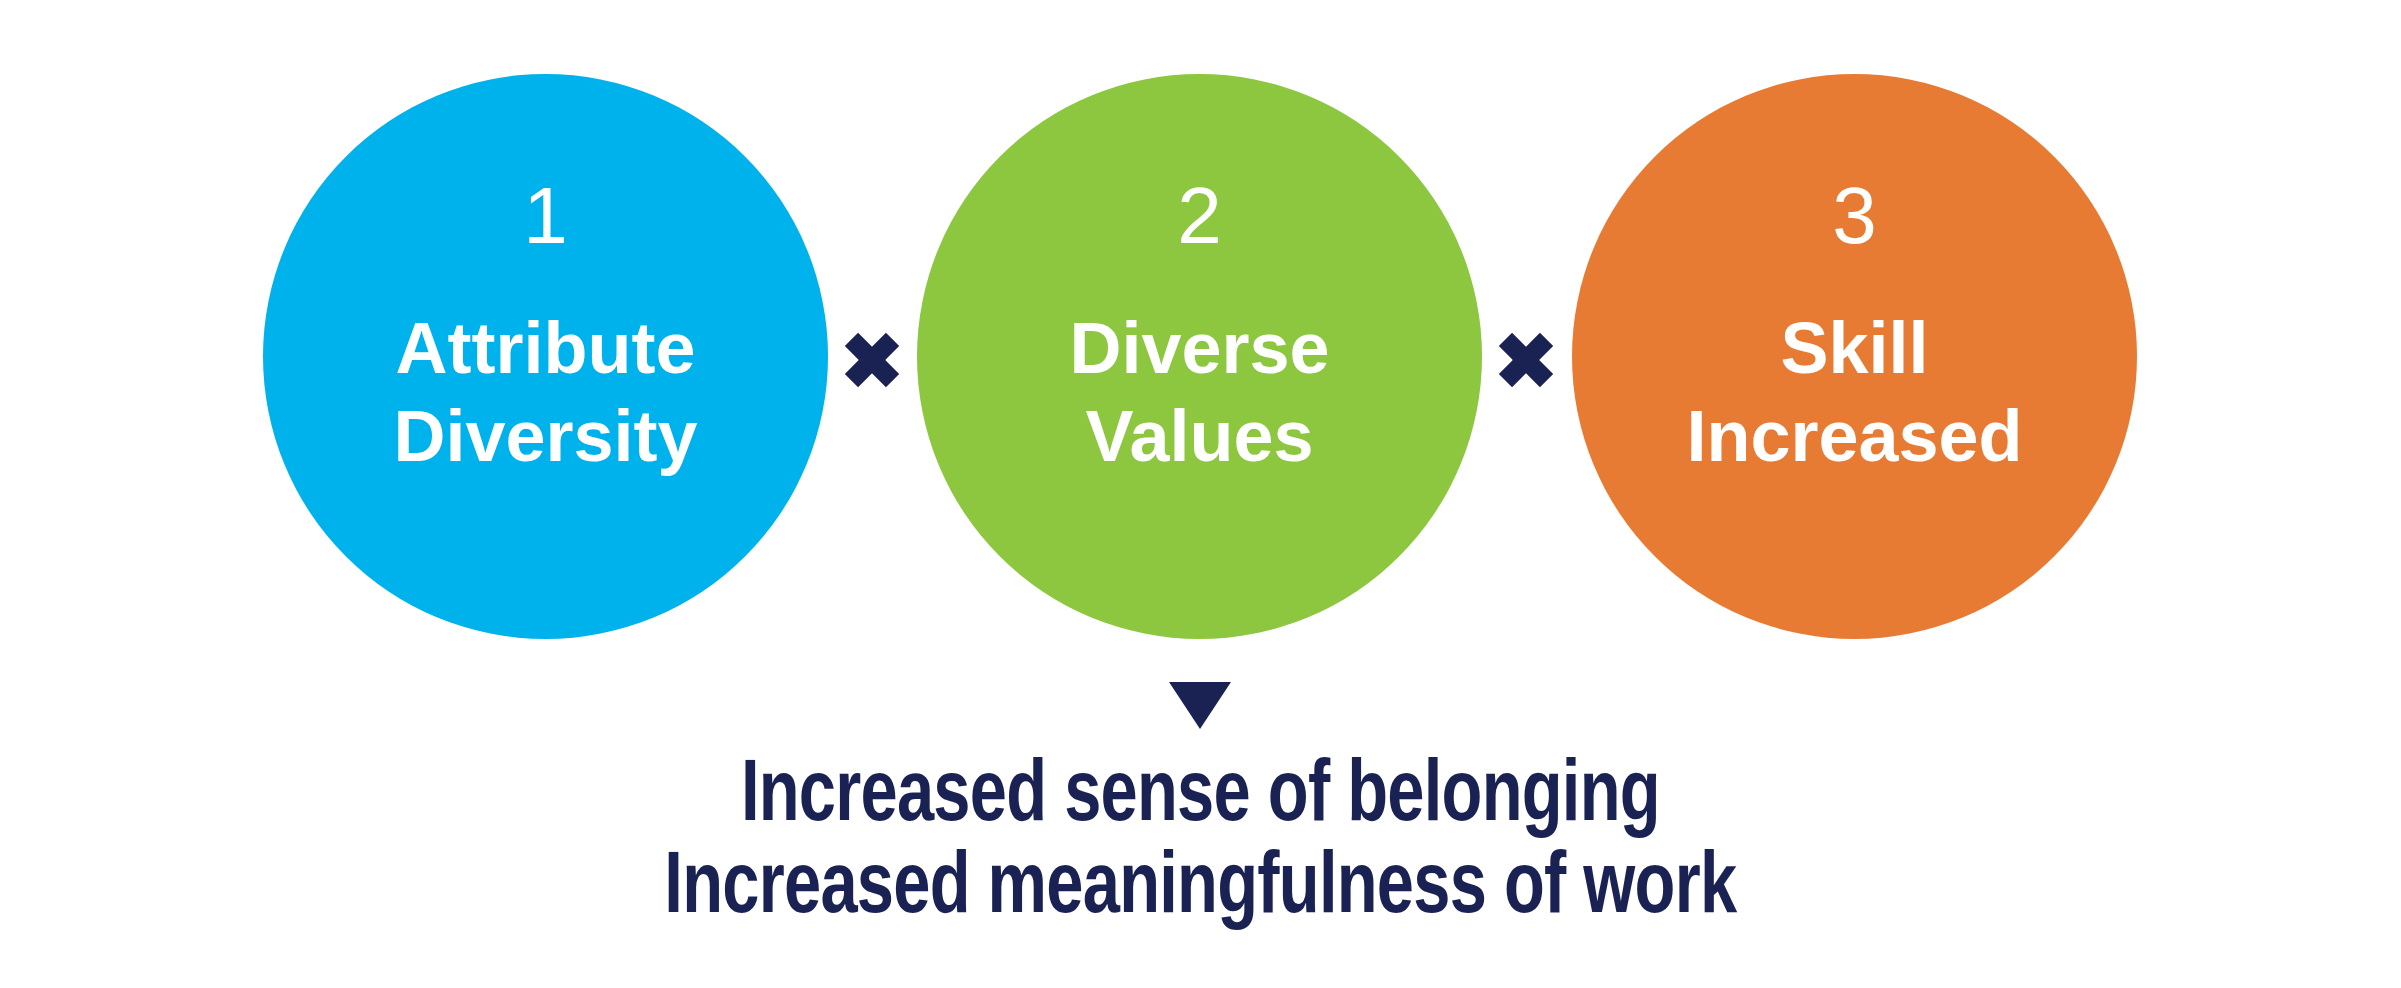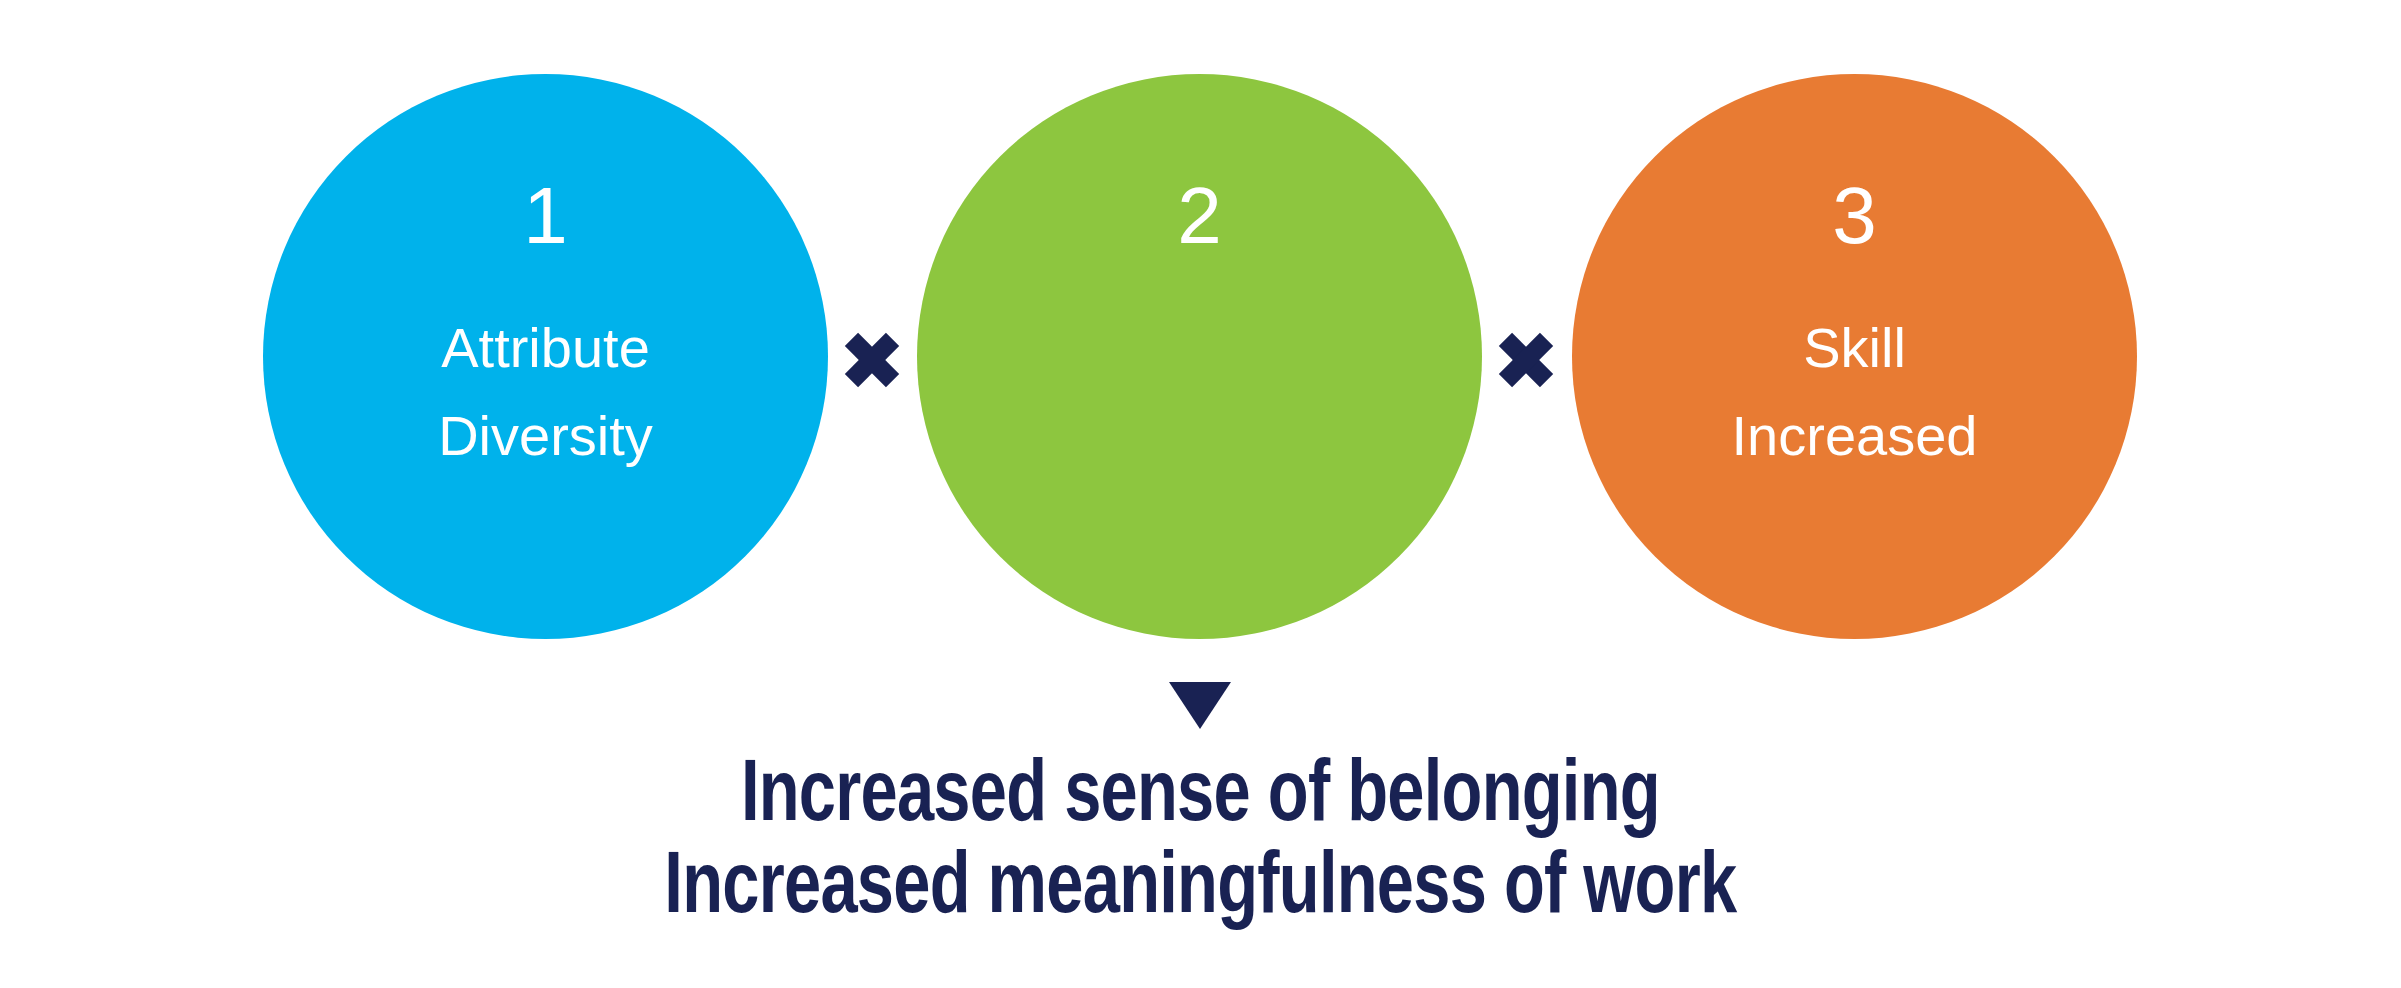--- a/index.html
+++ b/index.html
@@ -27,23 +27,23 @@
   .circle-2 { left: 917px; }
   .circle-3 { left: 1572px; }
   .circle .num {
     margin-top: 98px;
     font-size: 80px;
     line-height: 88px;
     font-weight: 400;
   }
   .circle .label {
     margin-top: 44px;
-    font-size: 56px;
+    font-size: 72px;
     line-height: 88px;
-    font-weight: 400;
+    font-weight: 700;
     white-space: pre-line;
     letter-spacing: 0px;
   }
   .op {
     position: absolute;
     top: 330px;
     width: 60px;
     height: 60px;
   }
   .op-1 { left: 842px; }
@@ -85,20 +85,22 @@
     <svg viewBox="0 0 64 64" aria-hidden="true">
       <g transform="rotate(45 32 32)" fill="currentColor">
         <rect x="1" y="22" width="62" height="20"></rect>
         <rect x="22" y="1" width="20" height="62"></rect>
       </g>
     </svg>
   </div>
 
   <div class="circle circle-2" style="background: rgb(141, 198, 63);">
     <div class="num">2</div>
+    <div class="label">Diverse
+Values</div>
   </div>
 
   <div class="op op-2" style="color: rgb(25, 34, 83);">
     <svg viewBox="0 0 64 64" aria-hidden="true">
       <g transform="rotate(45 32 32)" fill="currentColor">
         <rect x="1" y="22" width="62" height="20"></rect>
         <rect x="22" y="1" width="20" height="62"></rect>
       </g>
     </svg>
   </div>

